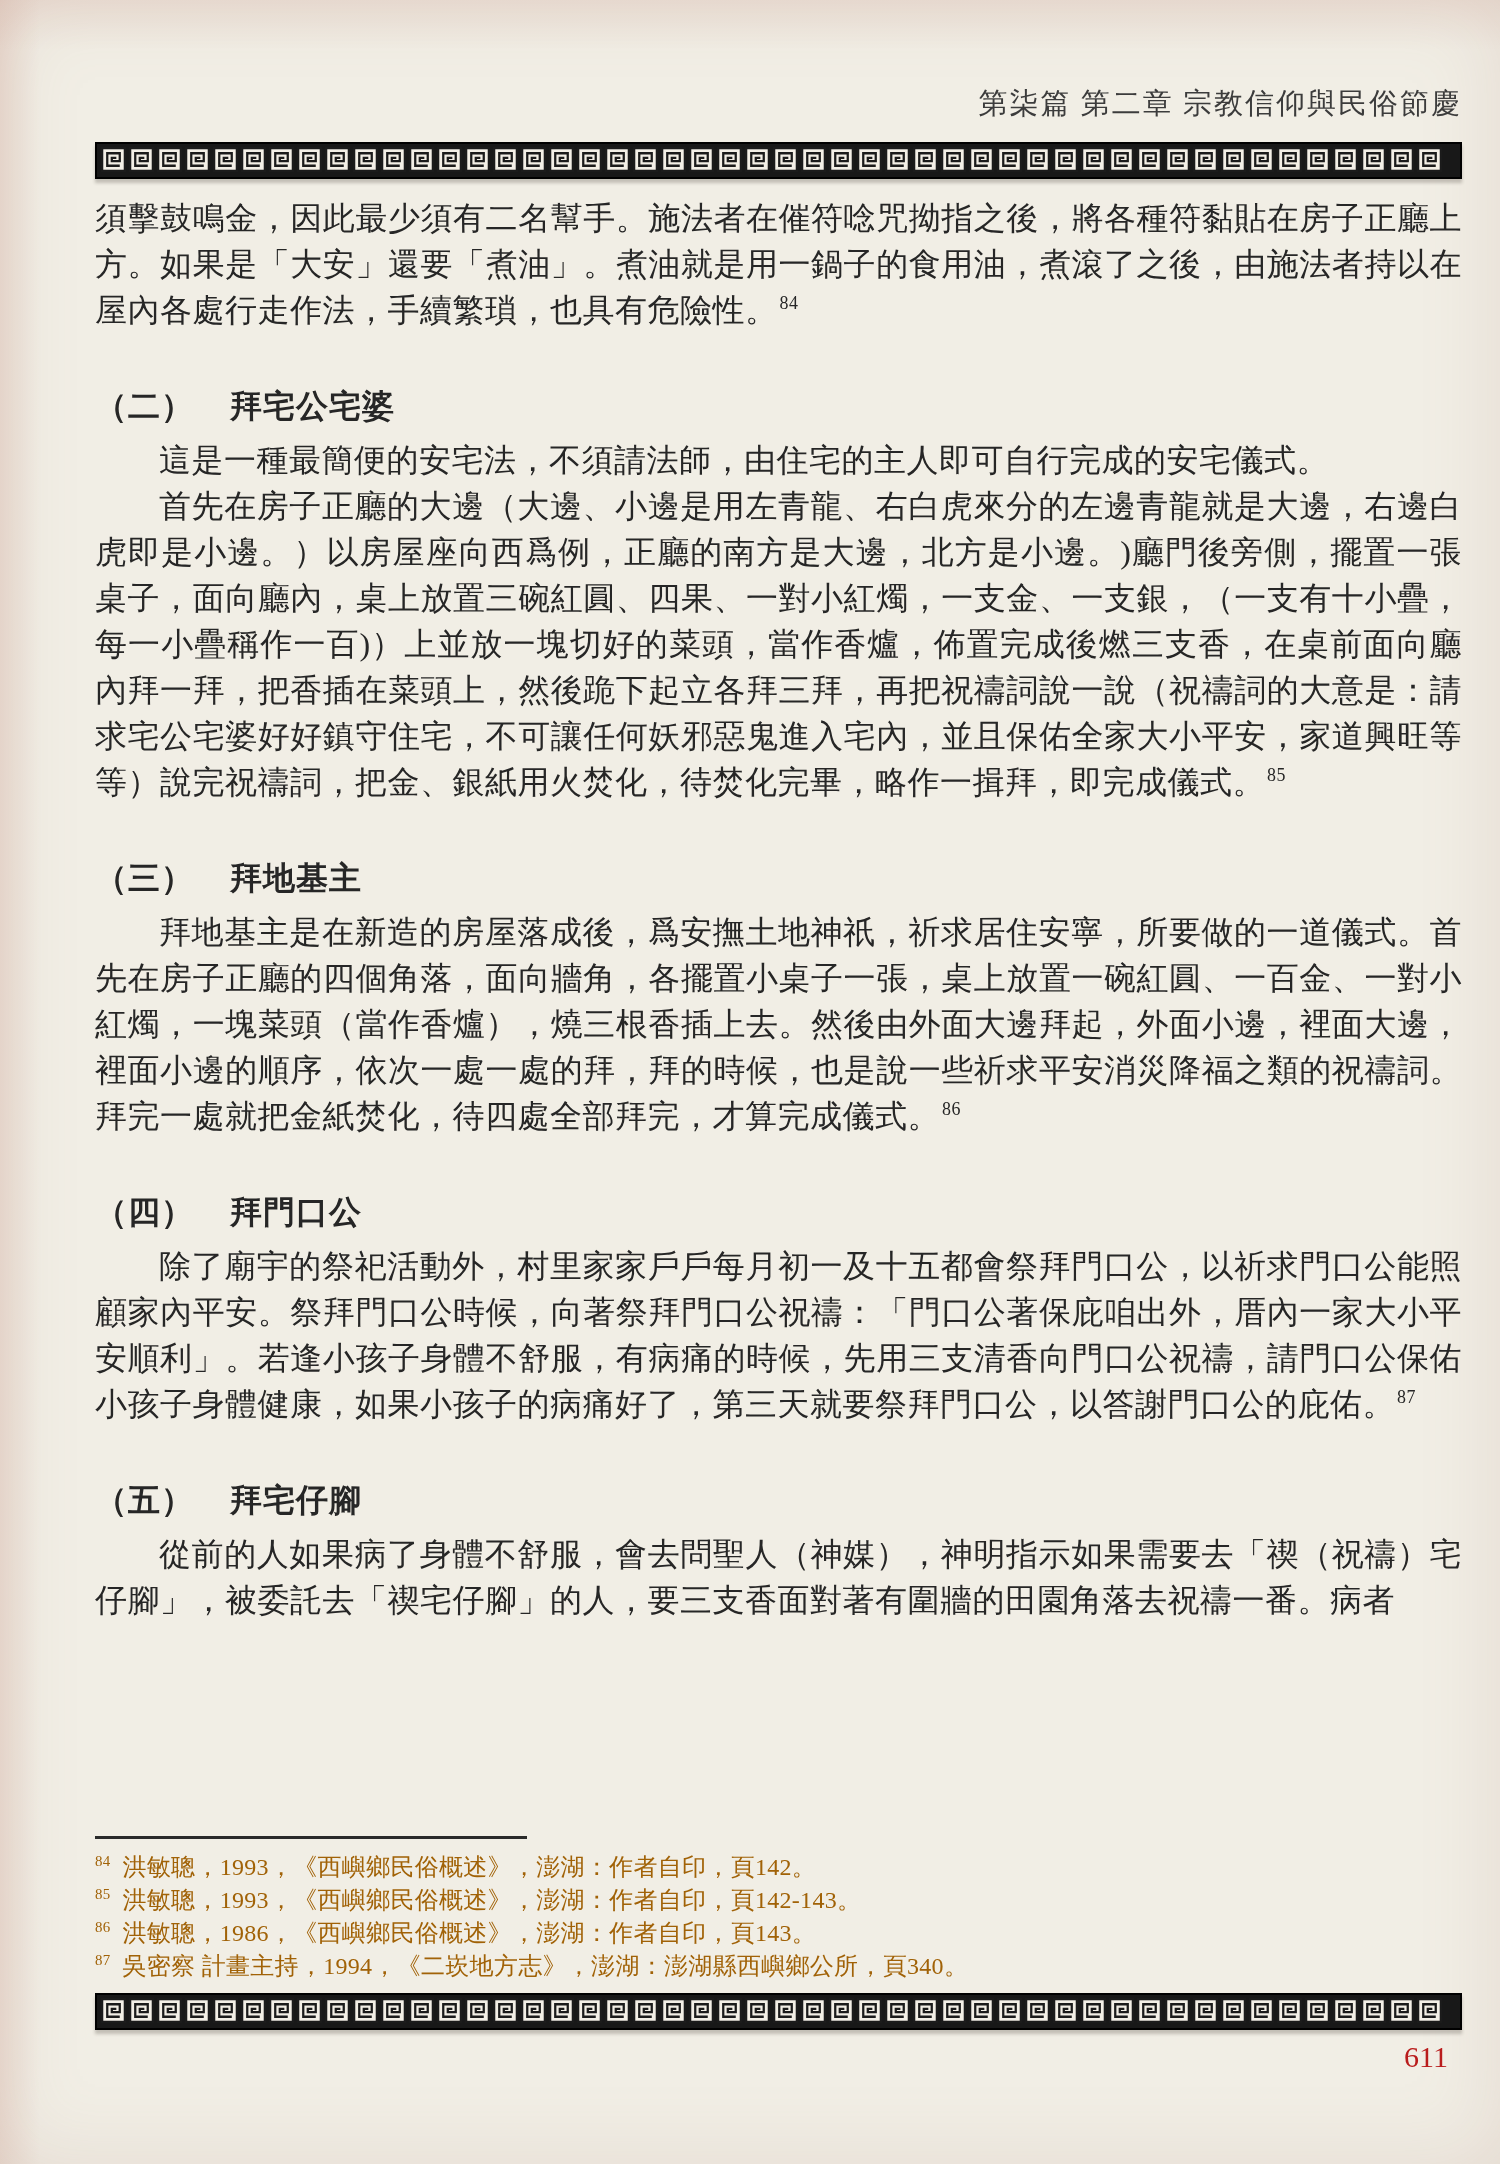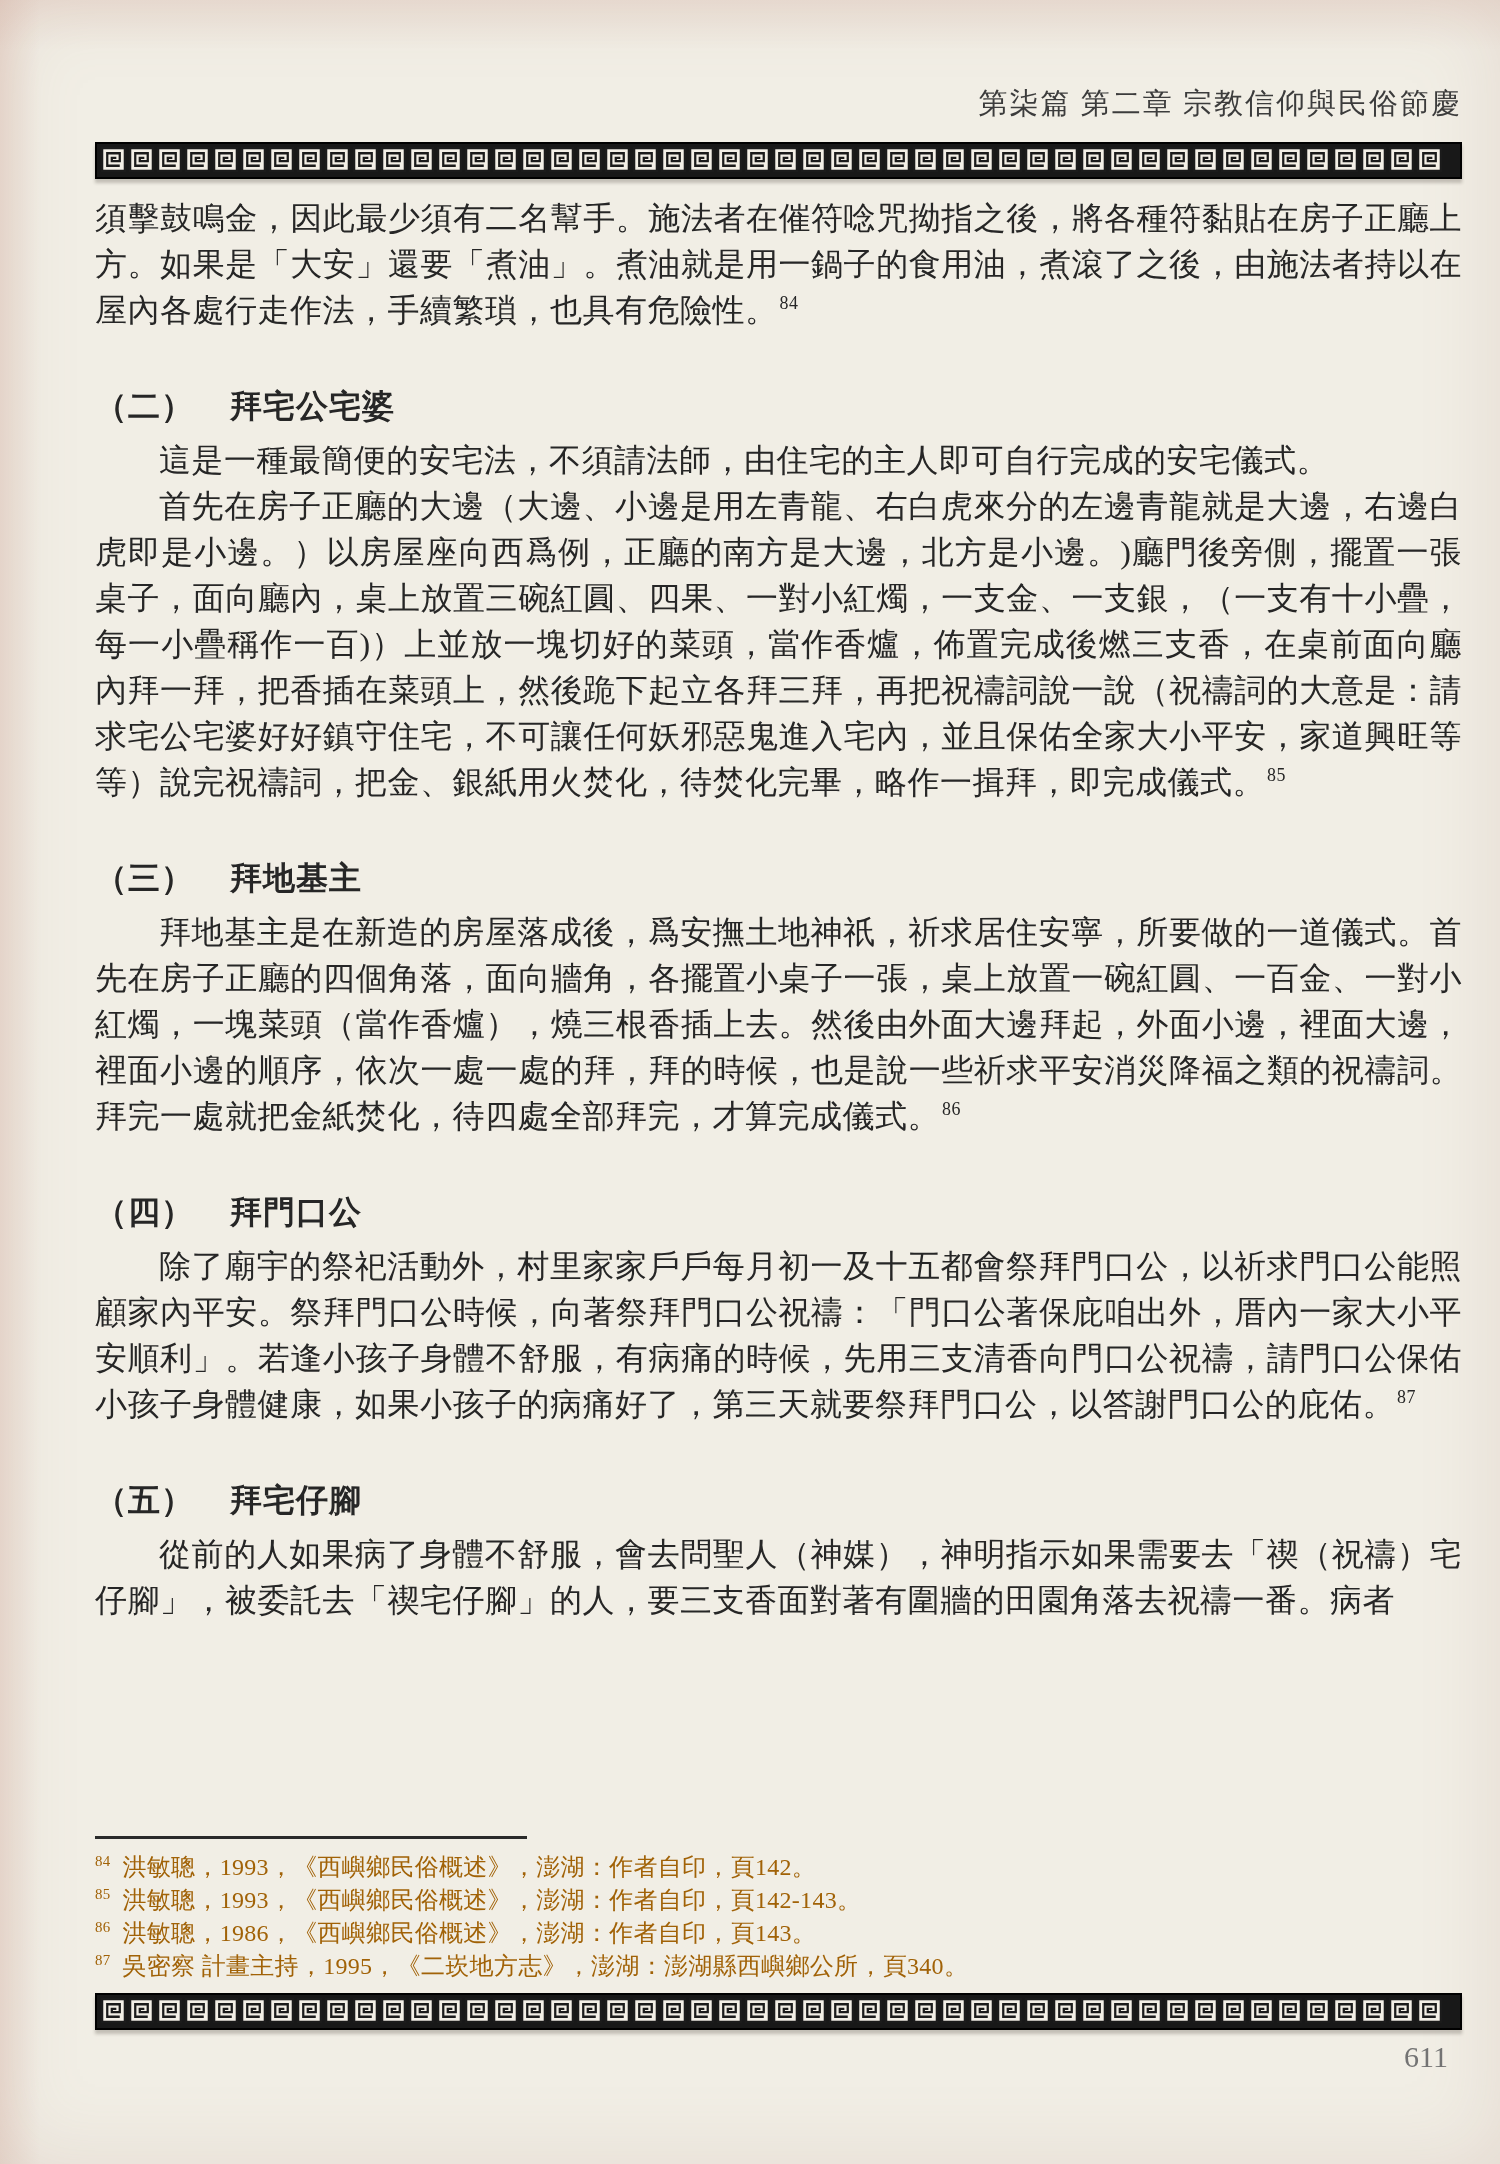--- a/index.html
+++ b/index.html
@@ -85,21 +85,21 @@
     vertical-align:super;
     line-height:0;
     margin-right:12px;
   }
   .footer .strip{margin-top:10px;}
   .page-num{
     margin-top:10px;
     text-align:right;
     padding-right:14px;
     font-size:30px;
-    color:#737373;
+    color:#b91c1c;
   }
 </style>
 </head>
 <body>
 
 <div class="page">
   <div class="edge-tint"></div>
 
   <div class="content">
     <header class="running-head">
@@ -346,21 +346,21 @@
 
   <footer class="footer">
     <div class="fn-rule"></div>
     <div id="footnotes">
   <div class="footnote"><sup>84</sup><span>洪敏聰，1993，《西嶼鄉民俗概述》，澎湖：作者自印，頁142。</span></div>
 
   <div class="footnote"><sup>85</sup><span>洪敏聰，1993，《西嶼鄉民俗概述》，澎湖：作者自印，頁142-143。</span></div>
 
   <div class="footnote"><sup>86</sup><span>洪敏聰，1986，《西嶼鄉民俗概述》，澎湖：作者自印，頁143。</span></div>
 
-  <div class="footnote"><sup>87</sup><span>吳密察 計畫主持，1995，《二崁地方志》，澎湖：澎湖縣西嶼鄉公所，頁340。</span></div>
+  <div class="footnote"><sup>87</sup><span>吳密察 計畫主持，1994，《二崁地方志》，澎湖：澎湖縣西嶼鄉公所，頁340。</span></div>
 </div>
     <div class="strip" id="strip-bottom">
         <svg width="25" height="25" viewBox="0 0 22 22">
           <rect x="1" y="1" width="20" height="20" fill="#f3efe6" stroke="#1b1b1b" stroke-width="2"></rect>
           <path d="M16.5,16.5 H5.5 V5.5 H16.5 V12.5 H9.5 V9.5 H13.5" fill="none" stroke="#1b1b1b" stroke-width="2"></path>
         </svg>
         <svg width="25" height="25" viewBox="0 0 22 22">
           <rect x="1" y="1" width="20" height="20" fill="#f3efe6" stroke="#1b1b1b" stroke-width="2"></rect>
           <path d="M16.5,16.5 H5.5 V5.5 H16.5 V12.5 H9.5 V9.5 H13.5" fill="none" stroke="#1b1b1b" stroke-width="2"></path>
         </svg>

